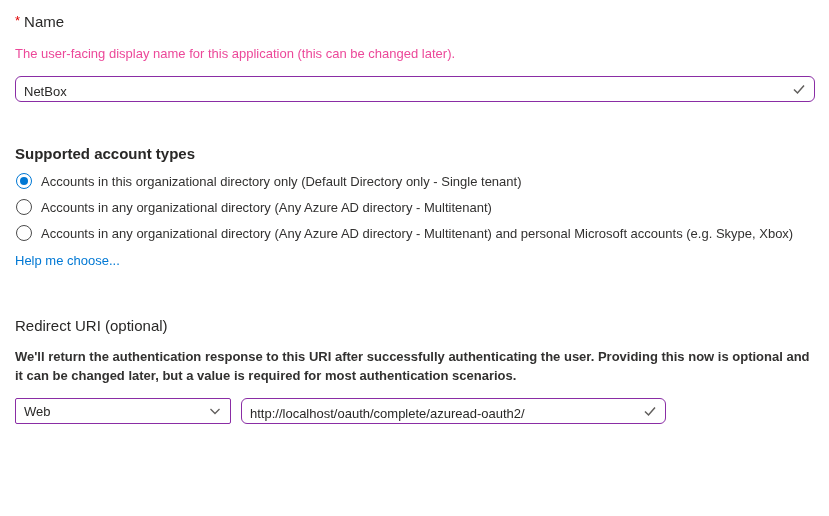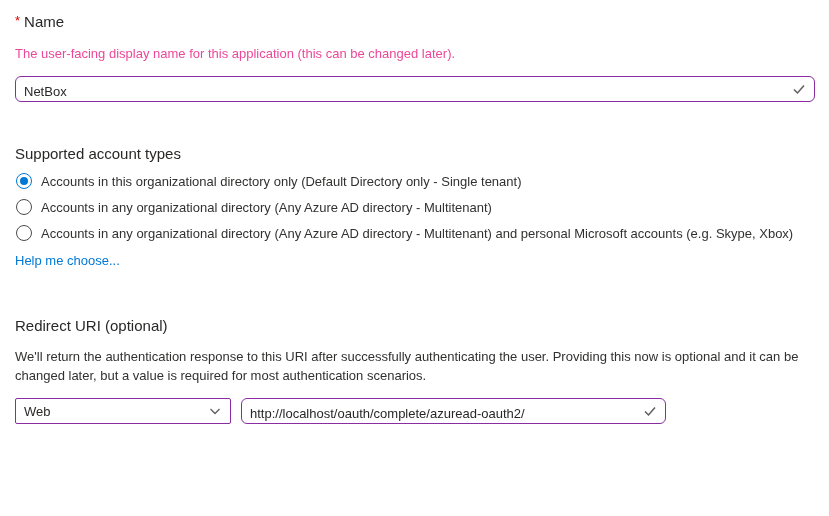--- a/index.html
+++ b/index.html
@@ -51,21 +51,21 @@
   }
   .valid-check {
     position: absolute;
     right: 8px;
     top: 50%;
     transform: translateY(-50%);
     display: inline-flex;
     pointer-events: none;
   }
   
-  .sect-account { margin-top: 42px; }
+  .sect-account { margin-top: 42px; font-weight: bold; }
   .question { font-size: 13px; line-height: 18px; margin-top: 18px; }
   
   .radio-group { margin-top: 9px; }
   .radio-row {
     display: flex;
     align-items: center;
     height: 16px;
     margin-bottom: 10px;
     cursor: pointer;
   }
@@ -103,20 +103,21 @@
     color: #0078d4;
     text-decoration: none;
     cursor: pointer;
   }
   .sect-redirect { margin-top: 46px; }
   .redirect-desc {
     font-size: 13px;
     line-height: 19px;
     margin-top: 11px;
     max-width: 802px;
+    font-weight: bold;
   }
   
   .controls-row {
     display: flex;
     margin-top: 13px;
     gap: 10px;
   }
   .select-wrap {
     position: relative;
     width: 216px;

